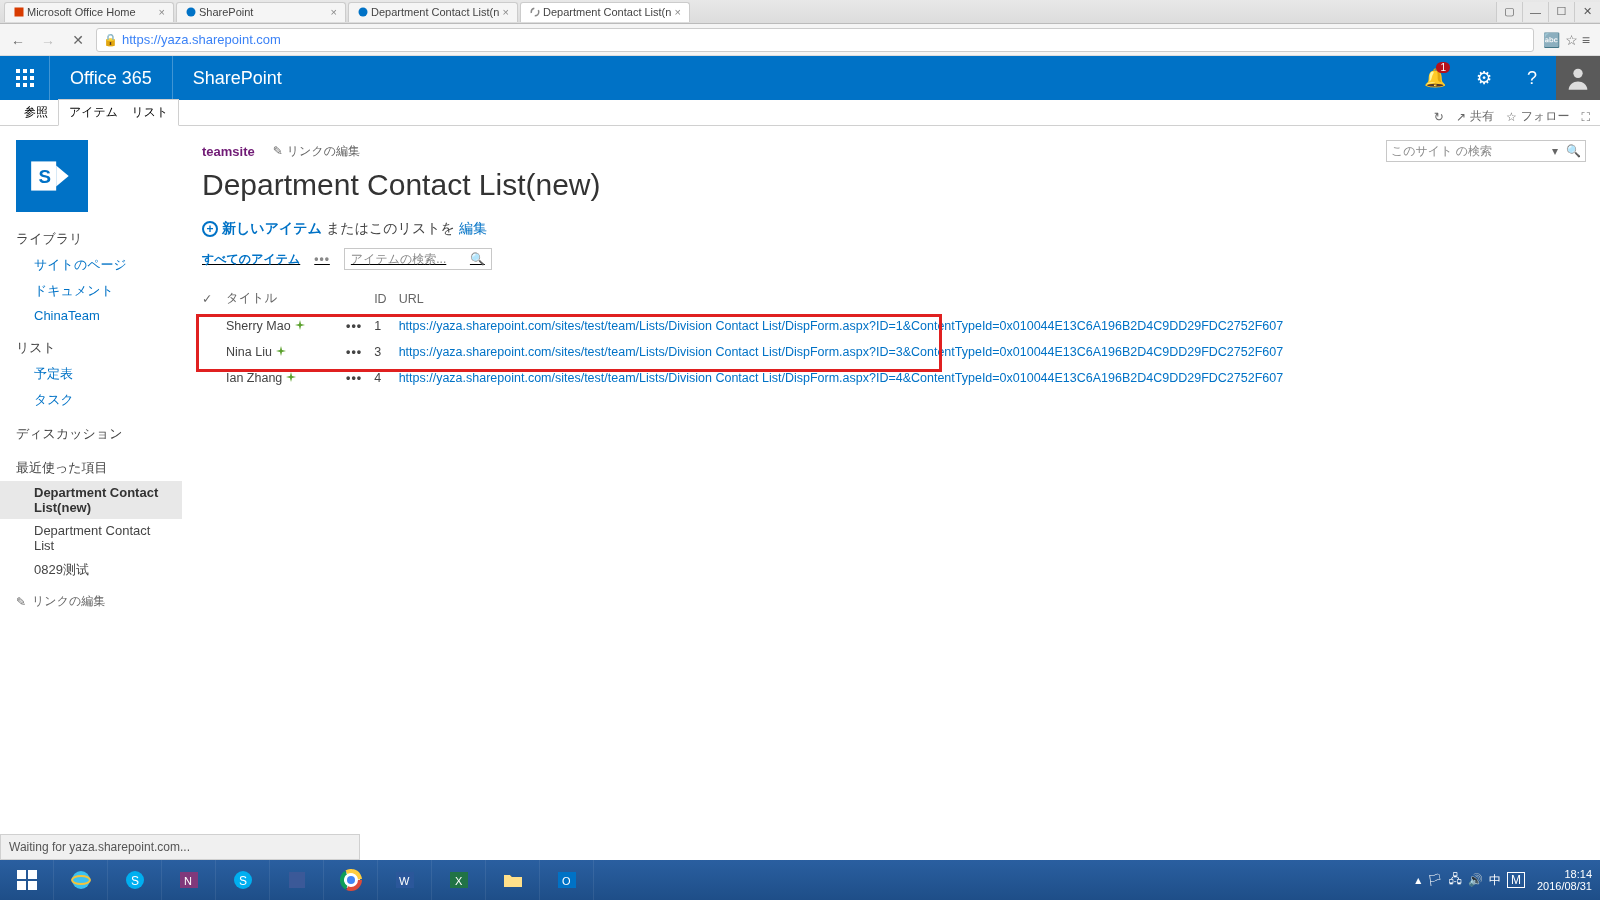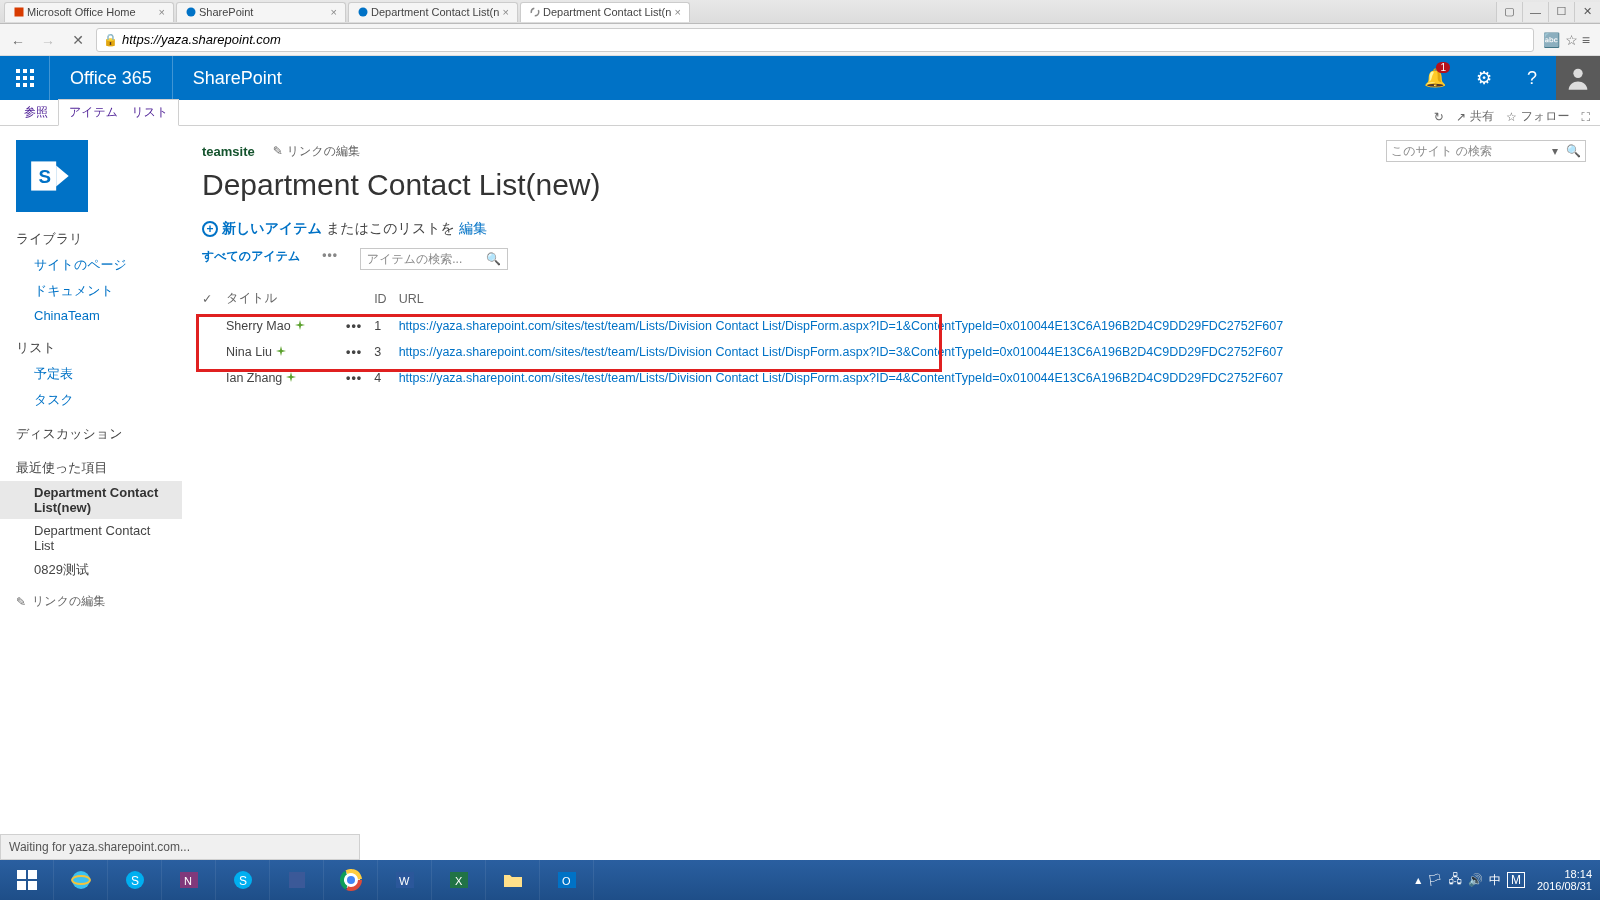--- a/index.html
+++ b/index.html
@@ -12,72 +12,72 @@
   .btab .close { margin-left: auto; color: #888; font-size: 11px; }
   .btab.active { background: #fff; }
   .win-controls { margin-left: auto; display: flex; }
   .win-btn { width: 26px; height: 20px; display: flex; align-items: center; justify-content: center; border-left: 1px solid #ccc; font-size: 11px; color:#555; background:#eaeaea; }
 
   .addr-bar { height: 32px; background: #f5f5f5; border-bottom: 1px solid #ddd; display: flex; align-items: center; padding: 0 6px; gap: 6px; }
   .nav-btn { width: 24px; height: 24px; display:flex; align-items:center; justify-content:center; color:#666; font-size:14px; border-radius:3px; }
   .nav-btn.disabled { color:#bbb; }
   .url-box { flex:1; height:24px; border:1px solid #ccc; border-radius:3px; background:#fff; display:flex; align-items:center; padding:0 6px; font-size:13px; gap:4px; }
   .lock { color:#2a8a2a; font-size:12px; }
-  .url-host { color:#000000;font-style:italic; }
+  .url-host { color:#3b82f6; }
   .url-path { color:#555; }
   .addr-right { display:flex; gap:4px; align-items:center; color:#666; font-size:14px; padding:0 4px; }
 
   
   .suite { height: 44px; background: #0072c6; color: #fff; display:flex; align-items:center; }
   .waffle { width: 50px; height:44px; display:flex; align-items:center; justify-content:center; border-right:1px solid rgba(255,255,255,.25); }
   .waffle-icon { width:18px; height:18px; display:grid; grid-template-columns:repeat(3,4px); grid-template-rows:repeat(3,4px); gap:3px; }
   .waffle-icon span { background:#fff; }
   .suite-title { padding:0 20px; font-size:18px; font-weight:300; border-right:1px solid rgba(255,255,255,.25); height:44px; display:flex; align-items:center; }
   .suite-app { padding:0 20px; font-size:18px; font-weight:300; }
   .suite-right { margin-left:auto; display:flex; align-items:center; height:44px; }
   .suite-ico { width:48px; height:44px; display:flex; align-items:center; justify-content:center; font-size:18px; position:relative; }
   .badge { position:absolute; top:6px; right:10px; background:#b5121b; color:#fff; font-size:10px; border-radius:8px; padding:0 4px; }
   .avatar { width:44px; height:44px; background:#5a5a5a; display:flex; align-items:center; justify-content:center; }
   .avatar svg { width:28px; height:28px; }
 
   
   .ribbon { height: 26px; border-bottom:1px solid #d0d0d0; display:flex; align-items:flex-end; padding-left:14px; font-size:12px; background:#fff; }
-  .ribbon-tab { padding:4px 10px; color:#4c1d95; }
+  .ribbon-tab { padding:4px 10px; color:#000000; }
   .ribbon-tab.boxed { border:1px solid #d0d0d0; border-bottom:1px solid #fff; margin-bottom:-1px; background:#fff; }
   .ribbon-right { margin-left:auto; display:flex; align-items:center; gap:12px; padding-right:10px; color:#666; font-size:12px; }
   .rr-item { display:flex; align-items:center; gap:4px; }
 
   
   .body { display:flex; }
   .left { width:182px; padding:14px 0 0 0; }
   .site-logo { width:72px; height:72px; background:#0072c6; margin:0 0 14px 16px; display:flex; align-items:center; justify-content:center; position:relative; }
   .site-logo svg { width:50px; height:50px; }
   .nav-heading { font-size:13px; color:#444; padding:4px 16px; margin-top:8px;font-family:Liberation Serif, serif; }
   .nav-link { font-size:13px; color:#0072c6; padding:4px 16px 4px 34px; display:block; }
   .nav-link.selected { background:#e8e8e8; color:#333; font-weight:600; }
   .nav-link.dim { color:#444; }
   .nav-edit { font-size:12px; color:#666; padding:10px 16px; display:flex; align-items:center; gap:6px; }
 
   .main { flex:1; padding:14px 14px 0 20px; }
   .crumb-row { display:flex; align-items:center; gap:18px; font-size:13px; }
-  .crumb-link { color:#14532d; font-weight:600; }
+  .crumb-link { color:#701a75; font-weight:600; }
   .crumb-edit { color:#666; display:flex; align-items:center; gap:4px; font-size:12px; }
   .search-row { margin-left:auto; }
   .site-search { border:1px solid #c8c8c8; height:22px; width:200px; display:flex; align-items:center; padding:0 4px; font-size:12px; color:#888; }
   .site-search .caret { margin-left:auto; padding:0 4px; color:#666; }
   .site-search .mag { padding-left:4px; color:#444; }
 
   .page-title { font-size:30px; font-weight:300; color:#333; margin:6px 0 18px; }
 
   .newitem-row { font-size:14px; color:#444; display:flex; align-items:center; gap:4px; }
   .newitem-link { color:#0072c6; font-weight:600; display:flex; align-items:center; gap:4px; }
   .plus-circle { width:16px; height:16px; border:2px solid #0072c6; border-radius:50%; display:inline-flex; align-items:center; justify-content:center; color:#0072c6; font-size:12px; font-weight:700; }
   .edit-link { color:#0072c6; }
 
-  .view-row { margin-top:10px; display:flex; align-items:flex-start; gap:22px; font-size:12px; }
+  .view-row { margin-top:10px; display:flex; align-items:center; gap:14px; font-size:12px;text-decoration:underline; }
   .view-link { color:#0072c6; font-weight:600; }
   .dots { color:#888; letter-spacing:1px; font-weight:700; }
   .item-search { border:1px solid #c8c8c8; height:22px; width:148px; display:flex; align-items:center; padding:0 6px; color:#888; }
   .item-search .mag { margin-left:auto; color:#555; }
 
   
   .list-table { margin-top:14px; border-collapse:collapse; font-size:12.5px; }
   .list-table th { text-align:left; font-weight:400; color:#666; padding:6px 12px 6px 0; }
   .list-table td { padding:6px 12px 6px 0; vertical-align:middle; color:#444; }
   .list-table td.url a { color:#0072c6; text-decoration:none; }

